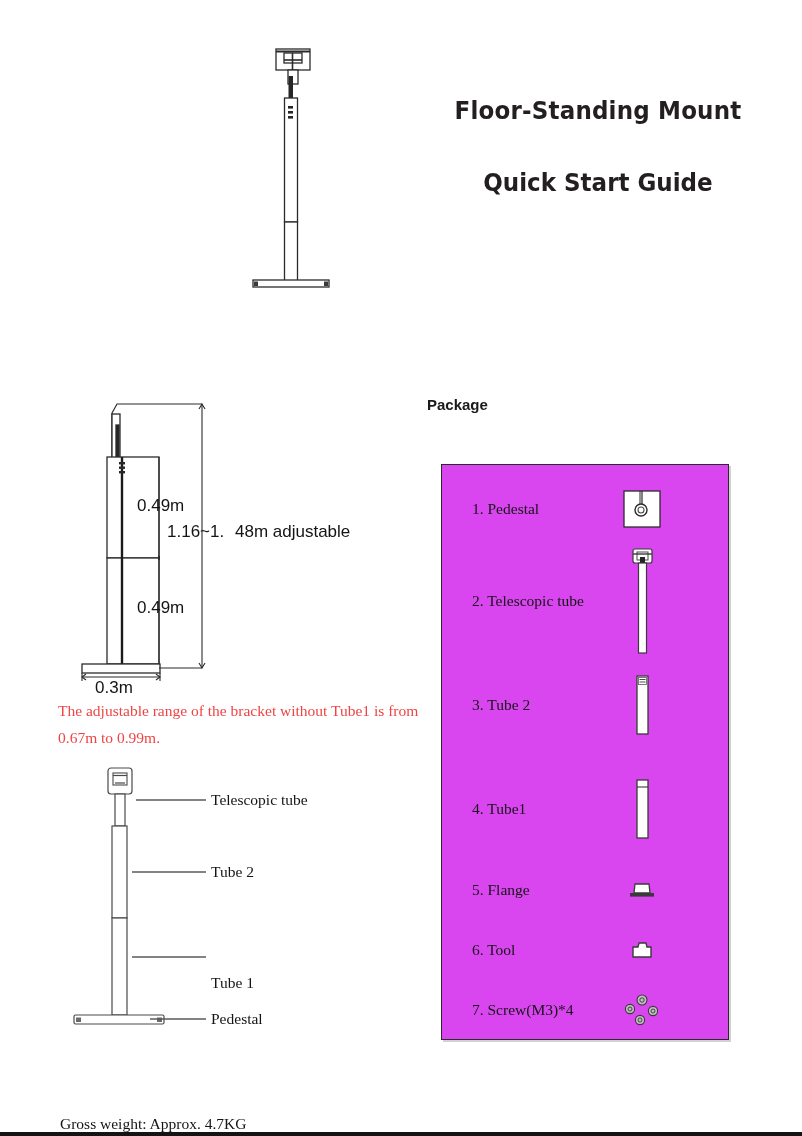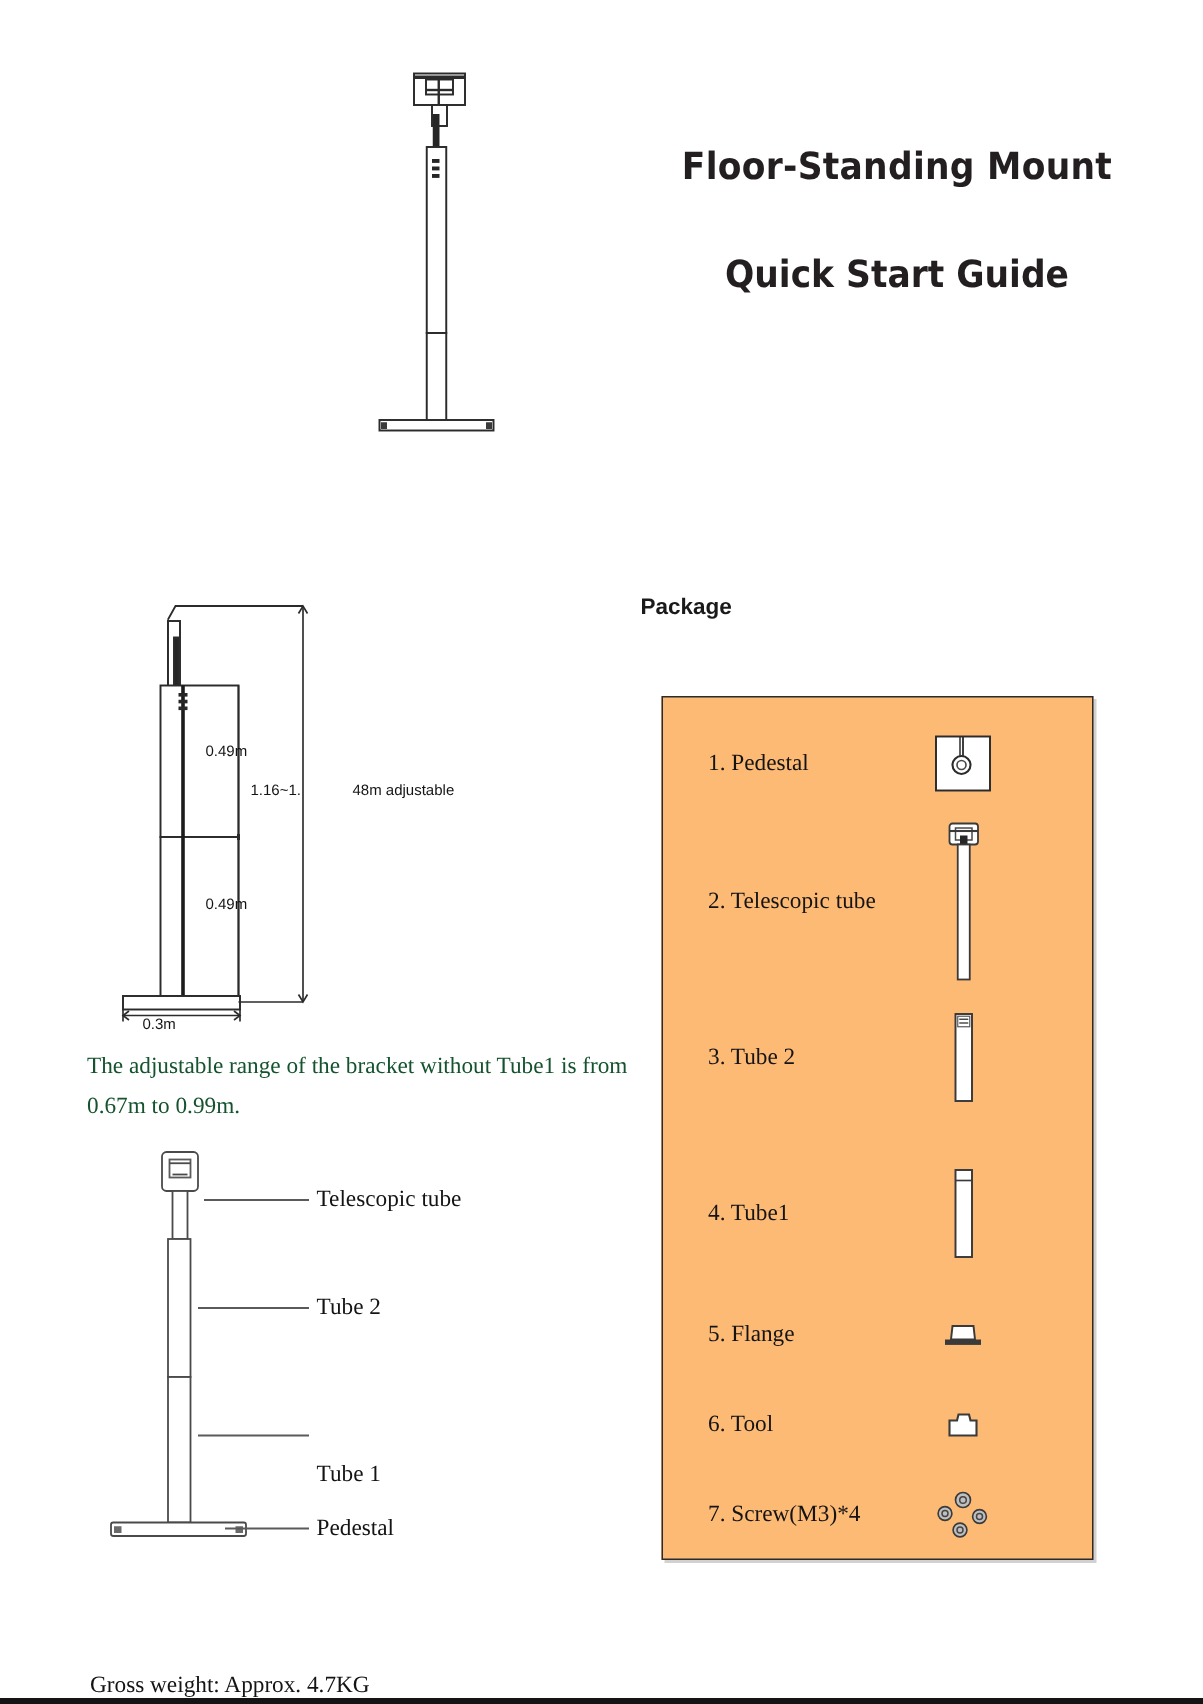--- a/index.html
+++ b/index.html
@@ -37,40 +37,40 @@
   .pkg-heading{
     position:absolute;left:427px;top:396px;
     font-family:"Liberation Sans", sans-serif;
     font-weight:bold;font-size:15px;color:#1a1a1a;
   }
   .pkg-box{
     position:absolute;left:441px;top:464px;width:288px;height:576px;
     border:1.6px solid #2b2b2b;
     box-sizing:border-box;
     box-shadow:2px 2px 0 rgba(0,0,0,0.18);
-    background:#fdba74;
+    background:#d946ef;
   }
   .pkg-row{position:absolute;left:0;width:100%;height:0;}
   .pkg-label{
     position:absolute;left:30px;
     font-family:"Liberation Serif", serif;
     font-size:15.5px;white-space:nowrap;color:#141414;
     transform:translateY(-50%);
   }
   .pkg-icon{position:absolute;left:155px;width:90px;transform:translateY(-50%);
     display:flex;align-items:center;justify-content:center;}
   .dimtxt{
     position:absolute;
     font-family:"Liberation Sans", sans-serif;
-    font-size:10px;color:#141414;white-space:nowrap;
+    font-size:17px;color:#141414;white-space:nowrap;
   }
   .body-para{
     position:absolute;left:58px;top:697px;width:370px;
     font-family:"Liberation Serif", serif;
-    font-size:15.5px;line-height:27px;color:#14532d;
+    font-size:15.5px;line-height:27px;color:#ef4444;
   }
   .weights{
     position:absolute;left:60px;top:1056px;
     font-family:"Liberation Serif", serif;
     font-size:15.5px;line-height:27px;color:#141414;white-space:pre;
   }
   .callout-label{
     position:absolute;
     font-family:"Liberation Serif", serif;
     font-size:15.5px;color:#141414;white-space:nowrap;

